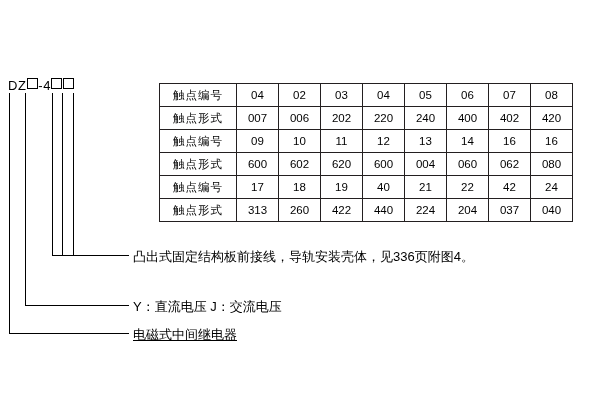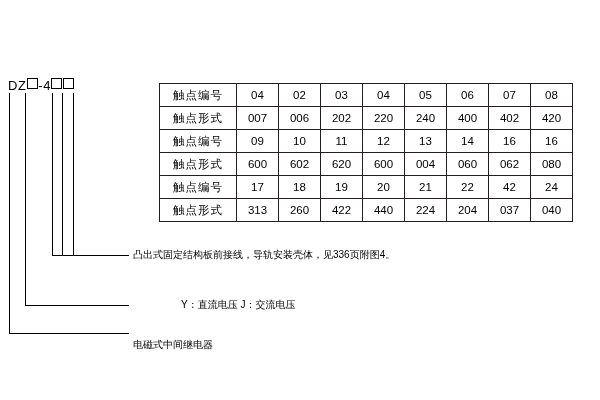--- a/index.html
+++ b/index.html
@@ -47,21 +47,21 @@
   }
   .hline {
     position: absolute;
     height: 1px;
     background: #000;
   }
 
   
   .note {
     position: absolute;
-    font-size: 10px;
+    font-size: 13px;
     color: #000;
     white-space: nowrap;
   }
 
   
   .table-wrap {
     position: absolute;
     left: 139px;
     top: 83px;
     padding-left: 20px;
@@ -100,22 +100,22 @@
   <div class="vline" style="left:25px; top:93px; height:212px;"></div>
   <div class="vline" style="left:52px; top:93px; height:162px;"></div>
   <div class="vline" style="left:62px; top:93px; height:162px;"></div>
   <div class="vline" style="left:73px; top:93px; height:162px;"></div>
 
   <div class="hline" style="left:52px; top:255px; width:77px;"></div>
   <div class="hline" style="left:25px; top:305px; width:104px;"></div>
   <div class="hline" style="left:9px; top:333px; width:120px;"></div>
 
   <div class="note" style="left:133px; top:248px;">凸出式固定结构板前接线，导轨安装壳体，见336页附图4。</div>
-  <div class="note" style="left:133px; top:298px;margin-left:48px;">Y：直流电压   J：交流电压</div>
-  <div class="note" style="left:133px; top:338px;">电磁式中间继电器</div>
+  <div class="note" style="left:133px; top:298px;">Y：直流电压   J：交流电压</div>
+  <div class="note" style="left:133px; top:326px;text-decoration:underline;">电磁式中间继电器</div>
 
   <div class="table-wrap">
     <table class="contacts">
       <tbody>
         <tr>
           <td class="rowhead">触点编号</td>
           <td class="cell">04</td>
           <td class="cell">02</td>
           <td class="cell">03</td>
           <td class="cell">04</td>
@@ -155,21 +155,21 @@
           <td class="cell">004</td>
           <td class="cell">060</td>
           <td class="cell">062</td>
           <td class="cell">080</td>
         </tr>
         <tr>
           <td class="rowhead">触点编号</td>
           <td class="cell">17</td>
           <td class="cell">18</td>
           <td class="cell">19</td>
-          <td class="cell">20</td>
+          <td class="cell">40</td>
           <td class="cell">21</td>
           <td class="cell">22</td>
           <td class="cell">42</td>
           <td class="cell">24</td>
         </tr>
         <tr>
           <td class="rowhead">触点形式</td>
           <td class="cell">313</td>
           <td class="cell">260</td>
           <td class="cell">422</td>

